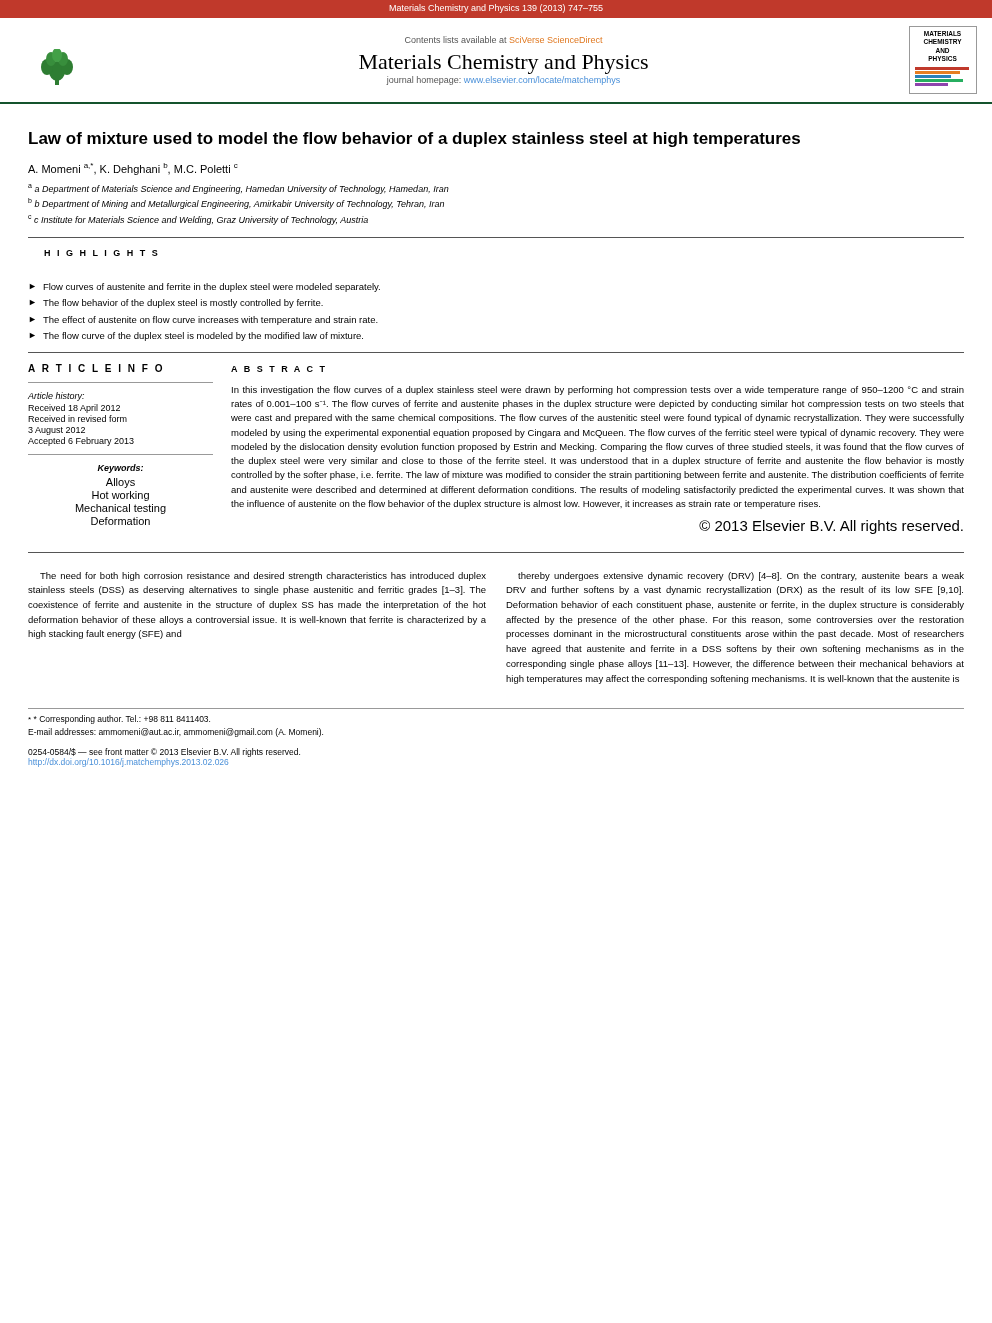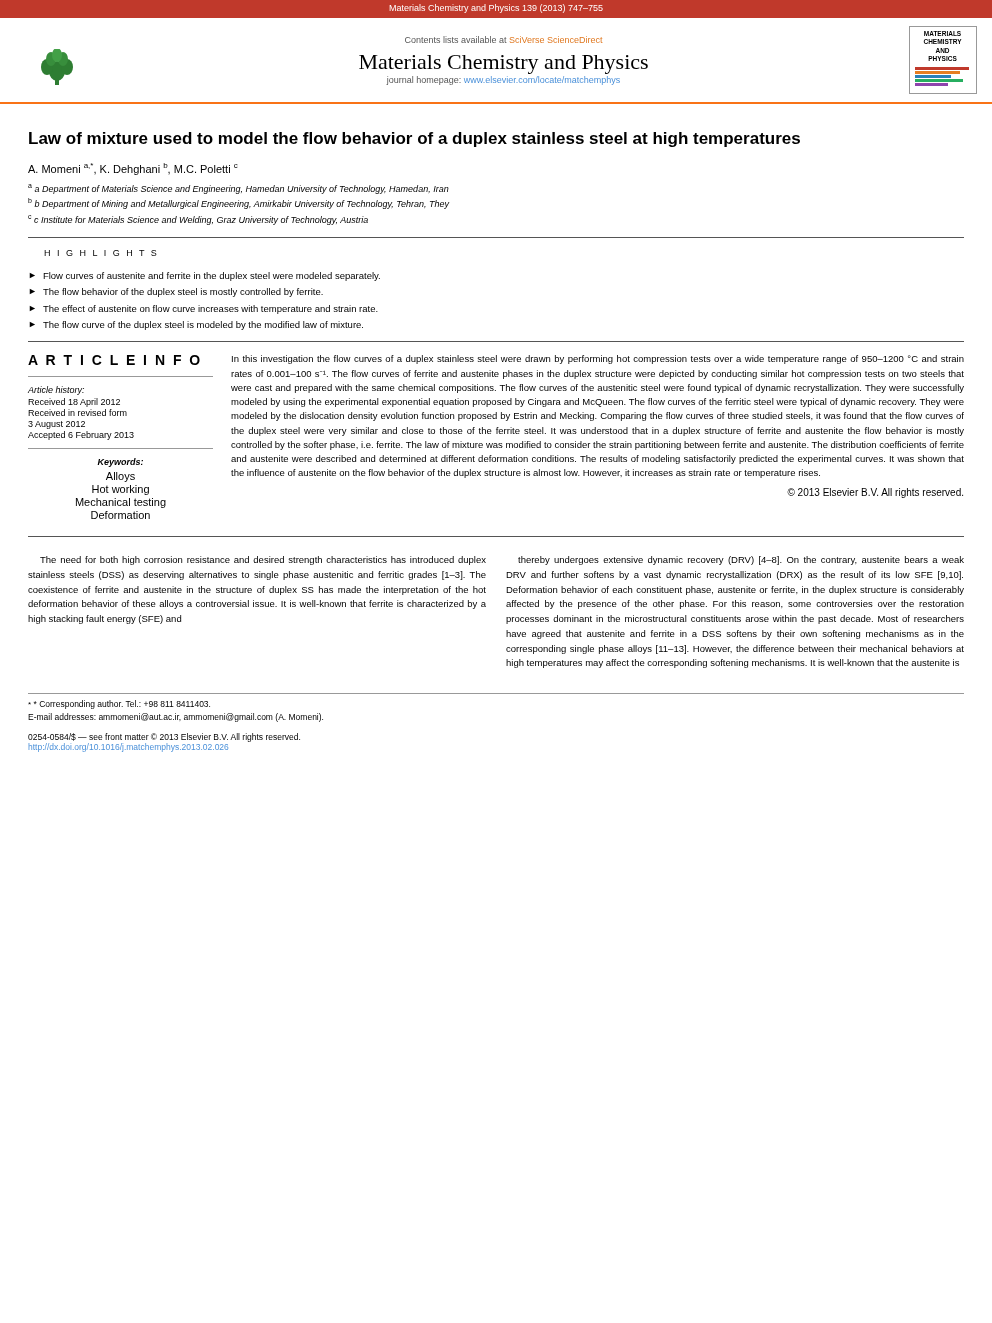--- a/index.html
+++ b/index.html
@@ -23,21 +23,21 @@
       color: #fff;
       text-align: center;
       font-size: 9px;
       padding: 3px 0;
       font-family: Liberation Sans, sans-serif;
     }
 
     
     .journal-header {
       border-top: 2px solid #c0392b;
-      border-bottom: 2px solid #f97316;
+      border-bottom: 2px solid #14532d;
       display: flex;
       align-items: center;
       padding: 8px 12px;
       gap: 10px;
     }
     .journal-header .left-logo {
       width: 90px;
       flex-shrink: 0;
       display: flex;
       flex-direction: column;
@@ -170,25 +170,25 @@
       margin: 10px 0;
     }
 
     
     .highlights-section {
       margin: 8px 0;
     }
     .highlights-title {
       font-size: 9px;
       font-family: Arial, sans-serif;
-      font-weight: normal;
+      font-weight: bold;
       letter-spacing: 2px;
       text-transform: uppercase;
       color: #000;
-      margin-bottom: 11px;
+      margin-bottom: 22px;
       padding-left: 16px;
     }
     .highlight-item {
       font-size: 9.5px;
       font-family: Arial, sans-serif;
       display: flex;
       align-items: flex-start;
       margin-bottom: 3px;
       line-height: 1.4;
     }
@@ -207,21 +207,21 @@
     .col-left {
       width: 185px;
       flex-shrink: 0;
     }
     .col-right {
       flex: 1;
     }
 
     
     .section-label {
-      font-size: 14px;
+      font-size: 10px;
       font-family: Arial, sans-serif;
       font-weight: bold;
       letter-spacing: 2px;
       text-transform: uppercase;
       color: #000;
       margin-bottom: 6px;
     }
     .article-history {
       font-size: 9px;
       font-family: Arial, sans-serif;
@@ -262,21 +262,21 @@
     .abstract-title {
       font-size: 9px;
       font-family: Arial, sans-serif;
       font-weight: bold;
       letter-spacing: 2px;
       text-transform: uppercase;
       margin-bottom: 6px;
     }
     .abstract-copyright {
       text-align: right;
-      font-size: 10px;
+      font-size: 15px;
       margin-top: 4px;
     }
 
     
     .body-content {
       margin-top: 16px;
     }
     .body-two-col {
       display: flex;
       gap: 20px;
@@ -379,21 +379,21 @@
   <div class="main-content">
 
     <div class="article-title">Law of mixture used to model the flow behavior of a duplex stainless steel at high temperatures</div>
 
     <div class="authors">
       A. Momeni <sup>a,*</sup>, K. Dehghani <sup>b</sup>, M.C. Poletti <sup>c</sup>
     </div>
 
     <div class="affiliations">
       <div><sup>a</sup> <span>a Department of Materials Science and Engineering, Hamedan University of Technology, Hamedan, Iran</span></div>
-      <div><sup>b</sup> <span>b Department of Mining and Metallurgical Engineering, Amirkabir University of Technology, Tehran, They</span></div>
+      <div><sup>b</sup> <span>b Department of Mining and Metallurgical Engineering, Amirkabir University of Technology, Tehran, Iran</span></div>
       <div><sup>c</sup> <span>c Institute for Materials Science and Welding, Graz University of Technology, Austria</span></div>
     </div>
 
     <hr class="divider-thick">
 
     <div class="highlights-section">
       <div class="highlights-title">H I G H L I G H T S</div>
       <div class="highlight-item">
         <span class="arrow">►</span>
         <span>Flow curves of austenite and ferrite in the duplex steel were modeled separately.</span>
@@ -431,20 +431,21 @@
           <div class="keywords-label">Keywords:</div>
           <div class="keyword-item">Alloys</div>
           <div class="keyword-item">Hot working</div>
           <div class="keyword-item">Mechanical testing</div>
           <div class="keyword-item">Deformation</div>
         </div>
       </div>
 
       <div class="col-right">
         <div class="abstract-section">
+          <div class="abstract-title">A B S T R A C T</div>
           <div>In this investigation the flow curves of a duplex stainless steel were drawn by performing hot compression tests over a wide temperature range of 950–1200 °C and strain rates of 0.001–100 s⁻¹. The flow curves of ferrite and austenite phases in the duplex structure were depicted by conducting similar hot compression tests on two steels that were cast and prepared with the same chemical compositions. The flow curves of the austenitic steel were found typical of dynamic recrystallization. They were successfully modeled by using the experimental exponential equation proposed by Cingara and McQueen. The flow curves of the ferritic steel were typical of dynamic recovery. They were modeled by the dislocation density evolution function proposed by Estrin and Mecking. Comparing the flow curves of three studied steels, it was found that the flow curves of the duplex steel were very similar and close to those of the ferrite steel. It was understood that in a duplex structure of ferrite and austenite the flow behavior is mostly controlled by the softer phase, i.e. ferrite. The law of mixture was modified to consider the strain partitioning between ferrite and austenite. The distribution coefficients of ferrite and austenite were described and determined at different deformation conditions. The results of modeling satisfactorily predicted the experimental curves. It was shown that the influence of austenite on the flow behavior of the duplex structure is almost low. However, it increases as strain rate or temperature rises.</div>
           <div class="abstract-copyright">© 2013 Elsevier B.V. All rights reserved.</div>
         </div>
       </div>
     </div>
 
     <hr class="divider-thick" style="margin-top:14px;">
 
     <div class="body-content">
       <div class="body-two-col">

